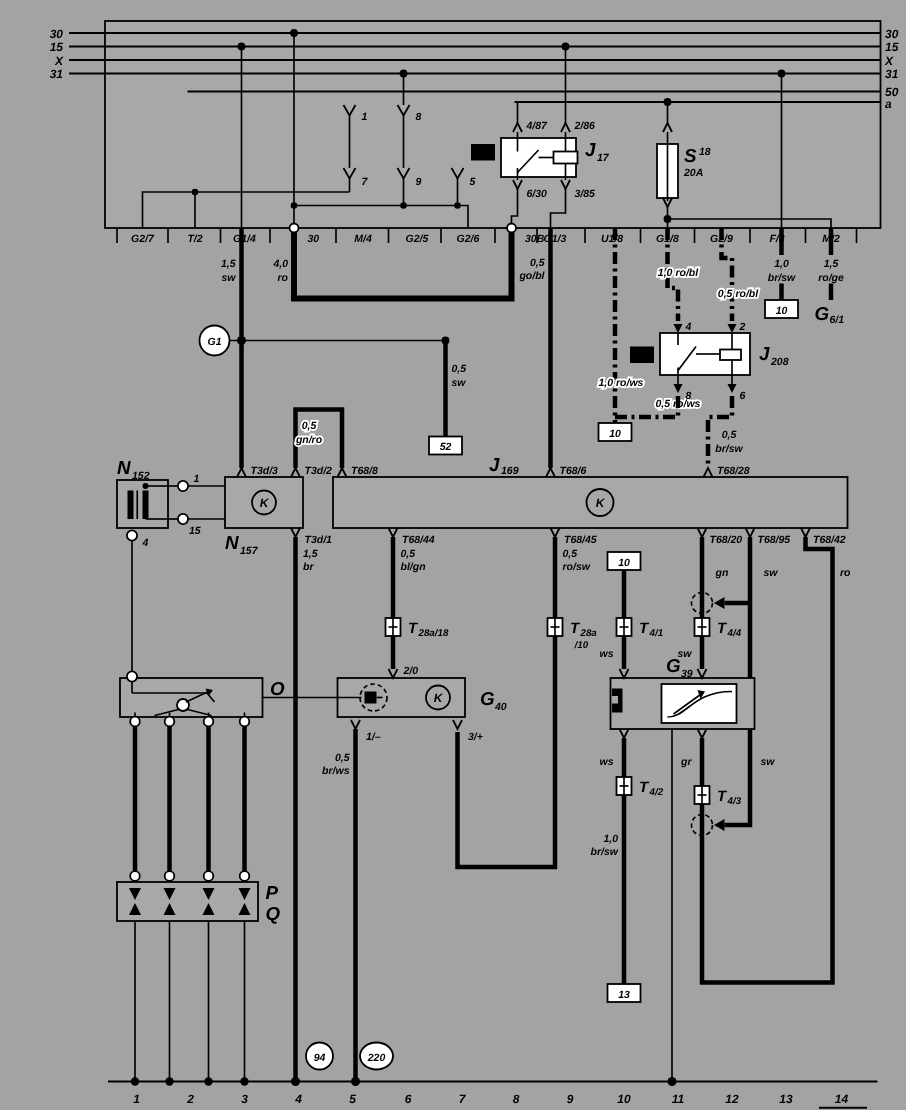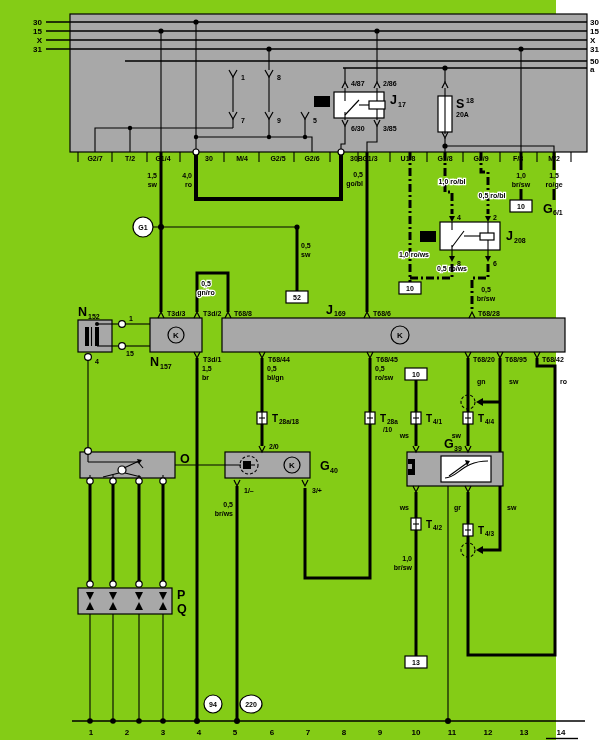--- a/index.html
+++ b/index.html
@@ -1,16 +1,16 @@
 <!DOCTYPE html>
 <html><head>
 <meta charset="utf-8">
 <style>
   html,body{margin:0;padding:0;background:#fff;}
-  .stage{width:556px;height:740px;position:relative;background:#84cc16;}
+  .stage{width:604px;height:740px;position:relative;background:#a3a3a3;font-style:italic;}
   svg{display:block;}
   text{font-family:"Liberation Sans","DejaVu Sans",sans-serif;font-weight:bold;fill:#000;}
   .t7{font-size:7px;}
   .t65{font-size:6.5px;}
   .t8{font-size:8px;}
   .t10{font-size:10px;}
   .t12u{font-size:12.5px;}
   .wire{stroke:#000;stroke-width:3;fill:none;}
   .wire4{stroke:#000;stroke-width:4;fill:none;}
   .dash{stroke:#000;stroke-width:3;fill:none;stroke-dasharray:8 3 2 3;}

